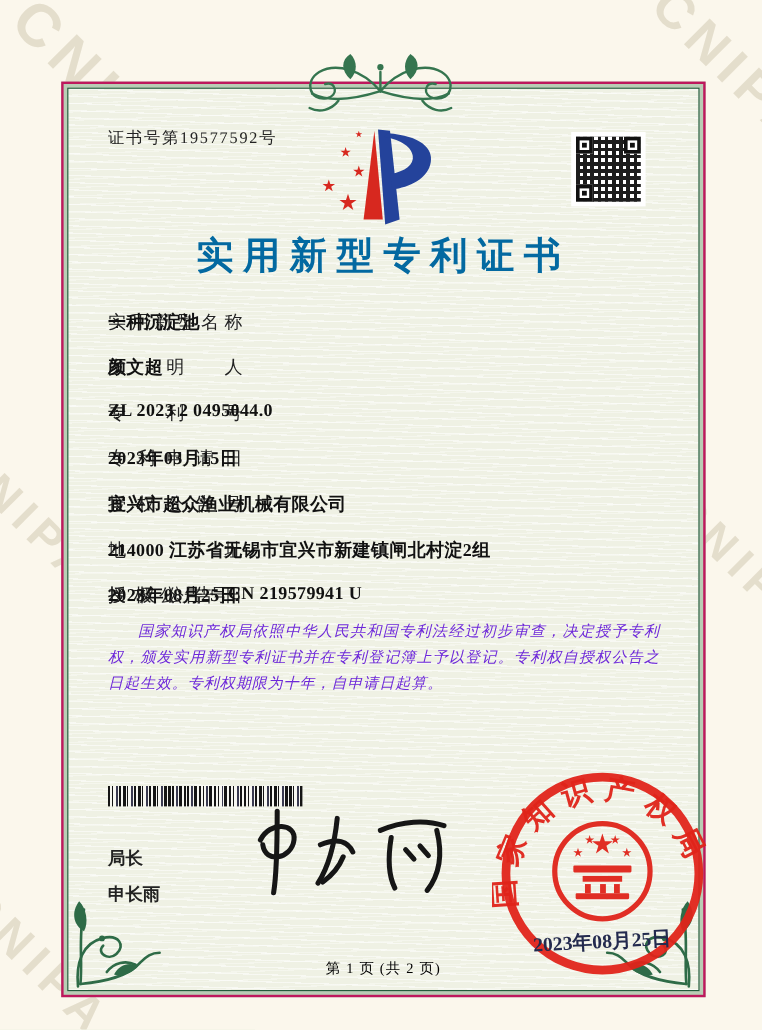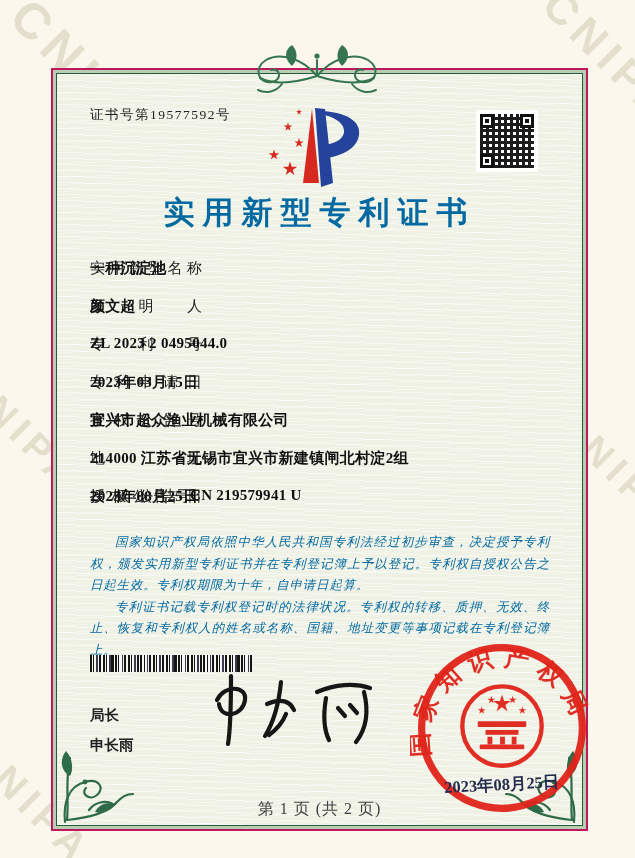--- a/index.html
+++ b/index.html
@@ -56,36 +56,36 @@
     color:#222; vertical-align:baseline;
   }
   .flabel.short { width:100px; }
   .colon { margin:0 6px 0 0; display:inline-block; }
   .fvalue { font-weight:bold; color:#111; letter-spacing:.3px; }
   .fvalue.wide { display:inline-block; width:152px; }
   
   .paras {
     left:37px; right:36px; top:446px; position:absolute;
     font-size:12.5px; line-height:21.5px; font-style:italic;
-    color:#0369a1; letter-spacing:.8px; text-align:justify;margin-top:16px;
+    color:#6d28d9; letter-spacing:.8px; text-align:justify;
   }
   .paras p { position:static; text-indent:2em; margin:0; }
   
   .barcode {
     left:37px; top:585px; width:162px; height:17px;
     background:repeating-linear-gradient(90deg,
       #151515 0 2px,#f7f7f2 2px 3.2px,#151515 3.2px 4.2px,#f7f7f2 4.2px 6.4px,
       #3a3a50 6.4px 8px,#f7f7f2 8px 8.8px,#151515 8.8px 11px,#f7f7f2 11px 12.6px);
   }
   .official { left:37px; top:636px; font-family:"Liberation Sans","DejaVu Sans",sans-serif; }
   .official div { position:static; font-size:14.5px; font-weight:bold; color:#222; }
   .official div + div { margin-top:11px;text-align:right; }
   .signature { left:140px; top:598px; }
   .footer {
-    left:0; right:0; top:729px; text-align:center; font-size:16px; color:#404040;
+    left:0; right:0; top:729px; text-align:center; font-size:12px; color:#000000;
     letter-spacing:1px;
   }
   
   .orn { z-index:3; pointer-events:none; }
   .orn.topflo { position:absolute; left:222px; top:40px; }
   .corner-l { left:2px; bottom:3px; }
   .corner-r { right:2px; bottom:3px; transform:scaleX(-1); }
   
   .seal { position:absolute; left:410px; top:636px; z-index:4; }
 </style>
@@ -172,21 +172,20 @@
         <span class="fvalue">214000 江苏省无锡市宜兴市新建镇闸北村淀2组</span>
     </div>
     <div class="frow" style="top:228px;">
       <span class="flabel">授权公告日</span><span class="colon">：</span><span class="fvalue wide">2023年08月25日</span>
       <span class="flabel short" style="position:static;">授权公告号</span><span class="colon">：</span><span class="fvalue">CN 219579941 U</span>
     </div>
   </div>
 
   <div class="paras">
     <p>国家知识产权局依照中华人民共和国专利法经过初步审查，决定授予专利权，颁发实用新型专利证书并在专利登记簿上予以登记。专利权自授权公告之日起生效。专利权期限为十年，自申请日起算。</p>
-    <p>专利证书记载专利权登记时的法律状况。专利权的转移、质押、无效、终止、恢复和专利权人的姓名或名称、国籍、地址变更等事项记载在专利登记簿上。</p>
   </div>
 
   <div class="barcode"></div>
 
   <div class="official">
     <div>局长</div>
     <div>申长雨</div>
   </div>
 
   <svg class="signature" width="200" height="92" viewBox="0 0 200 92">

